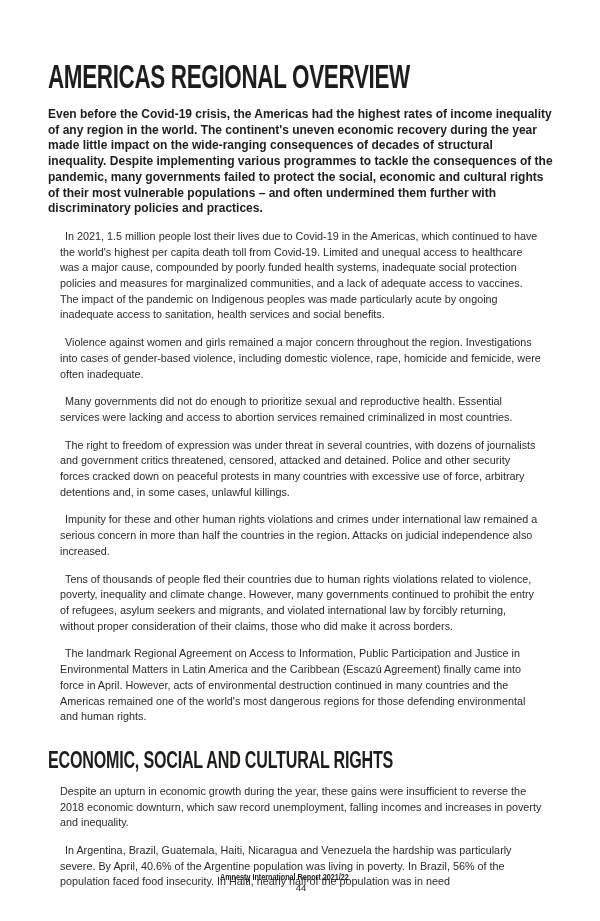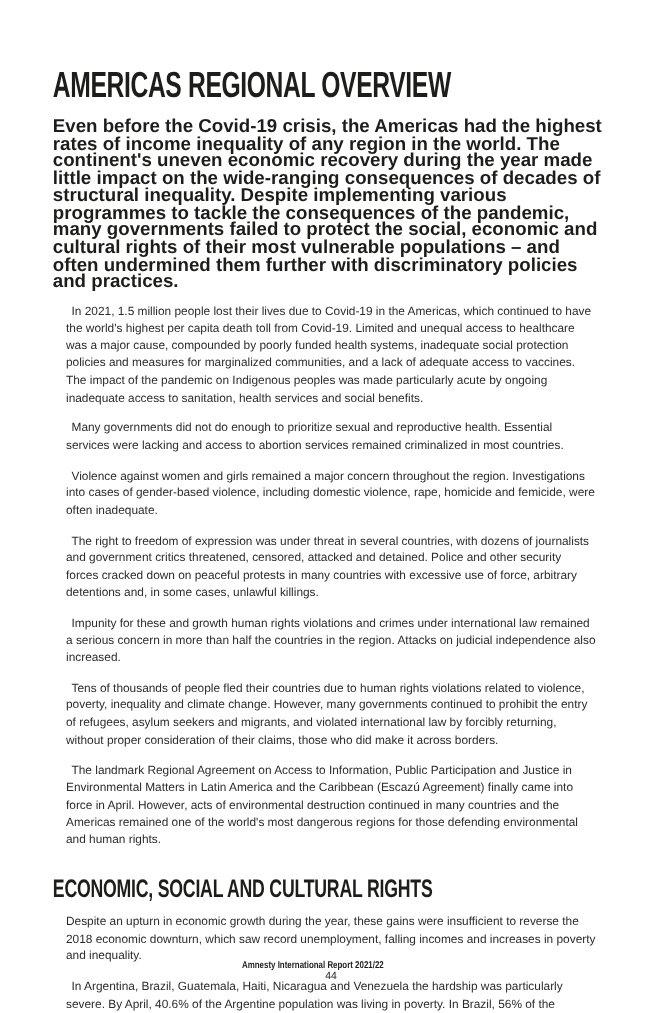--- a/index.html
+++ b/index.html
@@ -23,21 +23,21 @@
   h2.section-heading {
     margin:24px 0 6px 0;
     font-size:23px; line-height:23px;
     font-weight:bold; color:#1d1d1b;
     letter-spacing:-0.3px;
     white-space:nowrap;
     transform:scaleX(0.70); transform-origin:0 0;
   }
   p.standfirst {
     margin:14px 0 0 0;
-    font-size:17px; line-height:15.7px;
+    font-size:12px; line-height:15.7px;
     font-weight:bold; color:#1d1d1b;
   }
   p.body {
     margin:12px;
     font-size:10.8px; line-height:15.7px;
     color:#2b2b2b;
   }
   p.ind { text-indent:5px; }
   .footer {
     position:absolute; left:48px; right:46px; top:872px;
@@ -54,24 +54,24 @@
 <body>
 
 <div class="page">
   <div class="content">
 
     <h1 class="doc-title">AMERICAS REGIONAL OVERVIEW</h1>
 
     <p class="standfirst">Even before the Covid-19 crisis, the Americas had the highest rates of income inequality of any region in the world. The continent's uneven economic recovery during the year made little impact on the wide-ranging consequences of decades of structural inequality. Despite implementing various programmes to tackle the consequences of the pandemic, many governments failed to protect the social, economic and cultural rights of their most vulnerable populations – and often undermined them further with discriminatory policies and practices.</p>
 
     <p class="body ind">In 2021, 1.5 million people lost their lives due to Covid-19 in the Americas, which continued to have the world's highest per capita death toll from Covid-19. Limited and unequal access to healthcare was a major cause, compounded by poorly funded health systems, inadequate social protection policies and measures for marginalized communities, and a lack of adequate access to vaccines. The impact of the pandemic on Indigenous peoples was made particularly acute by ongoing inadequate access to sanitation, health services and social benefits.</p>
+    <p class="body ind">Violence against women and girls remained a major concern throughout the region. Investigations into cases of gender-based violence, including domestic violence, rape, homicide and femicide, were often inadequate.</p>
     <p class="body ind">Many governments did not do enough to prioritize sexual and reproductive health. Essential services were lacking and access to abortion services remained criminalized in most countries.</p>
-    <p class="body ind">Violence against women and girls remained a major concern throughout the region. Investigations into cases of gender-based violence, including domestic violence, rape, homicide and femicide, were often inadequate.</p>
     <p class="body ind">The right to freedom of expression was under threat in several countries, with dozens of journalists and government critics threatened, censored, attacked and detained. Police and other security forces cracked down on peaceful protests in many countries with excessive use of force, arbitrary detentions and, in some cases, unlawful killings.</p>
-    <p class="body ind">Impunity for these and growth human rights violations and crimes under international law remained a serious concern in more than half the countries in the region. Attacks on judicial independence also increased.</p>
+    <p class="body ind">Impunity for these and other human rights violations and crimes under international law remained a serious concern in more than half the countries in the region. Attacks on judicial independence also increased.</p>
     <p class="body ind">Tens of thousands of people fled their countries due to human rights violations related to violence, poverty, inequality and climate change. However, many governments continued to prohibit the entry of refugees, asylum seekers and migrants, and violated international law by forcibly returning, without proper consideration of their claims, those who did make it across borders.</p>
     <p class="body ind">The landmark Regional Agreement on Access to Information, Public Participation and Justice in Environmental Matters in Latin America and the Caribbean (Escazú Agreement) finally came into force in April. However, acts of environmental destruction continued in many countries and the Americas remained one of the world's most dangerous regions for those defending environmental and human rights.</p>
 
     <h2 class="section-heading">ECONOMIC, SOCIAL AND CULTURAL RIGHTS</h2>
 
     <p class="body">Despite an upturn in economic growth during the year, these gains were insufficient to reverse the 2018 economic downturn, which saw record unemployment, falling incomes and increases in poverty and inequality.</p>
     <p class="body ind">In Argentina, Brazil, Guatemala, Haiti, Nicaragua and Venezuela the hardship was particularly severe. By April, 40.6% of the Argentine population was living in poverty. In Brazil, 56% of the population faced food insecurity. In Haiti, nearly half of the population was in need</p>
 
   </div>
 

